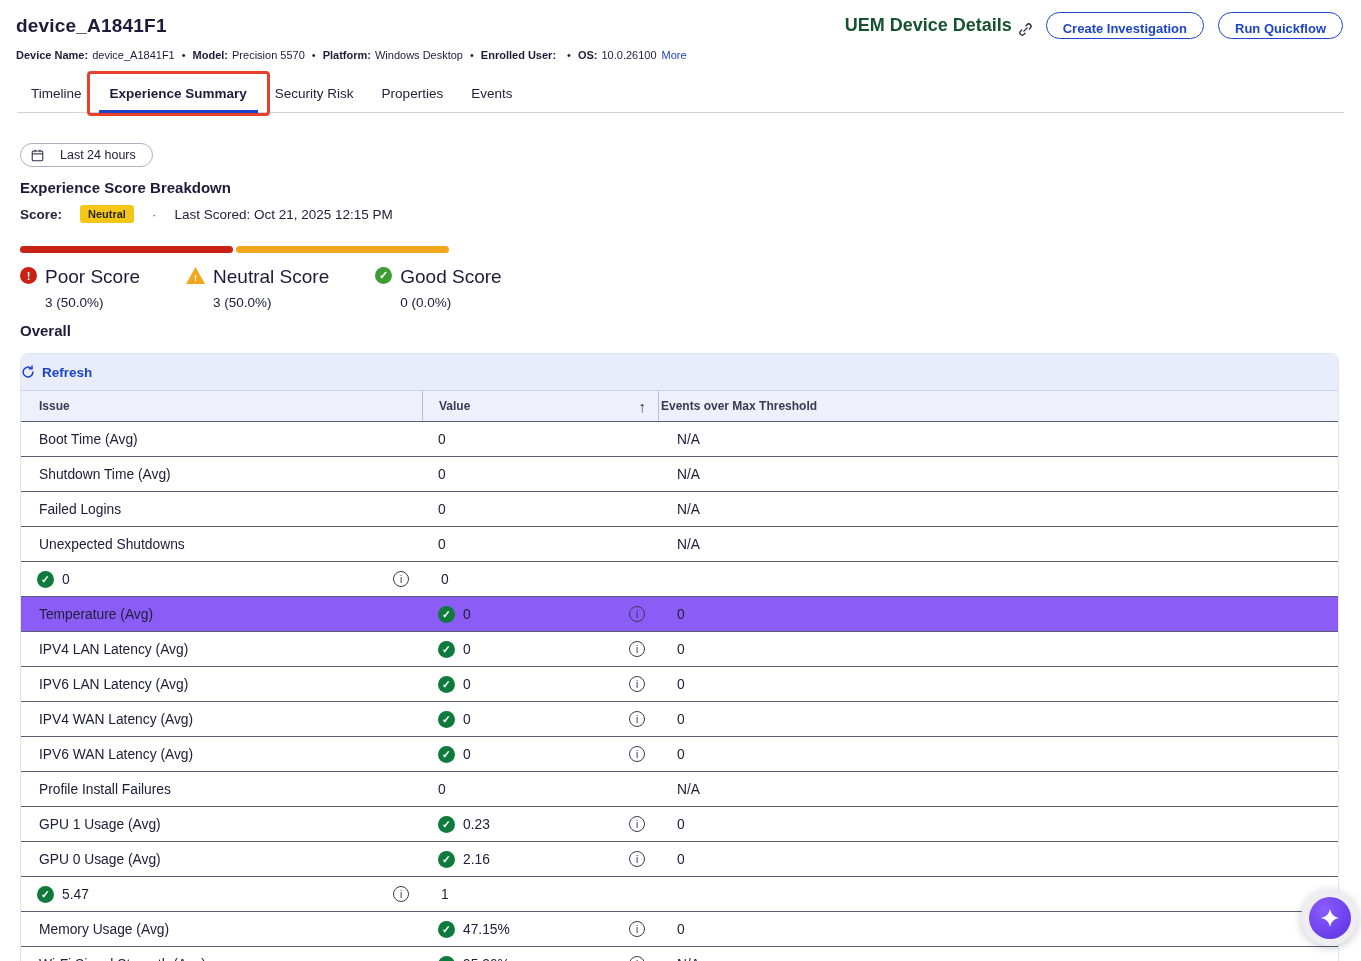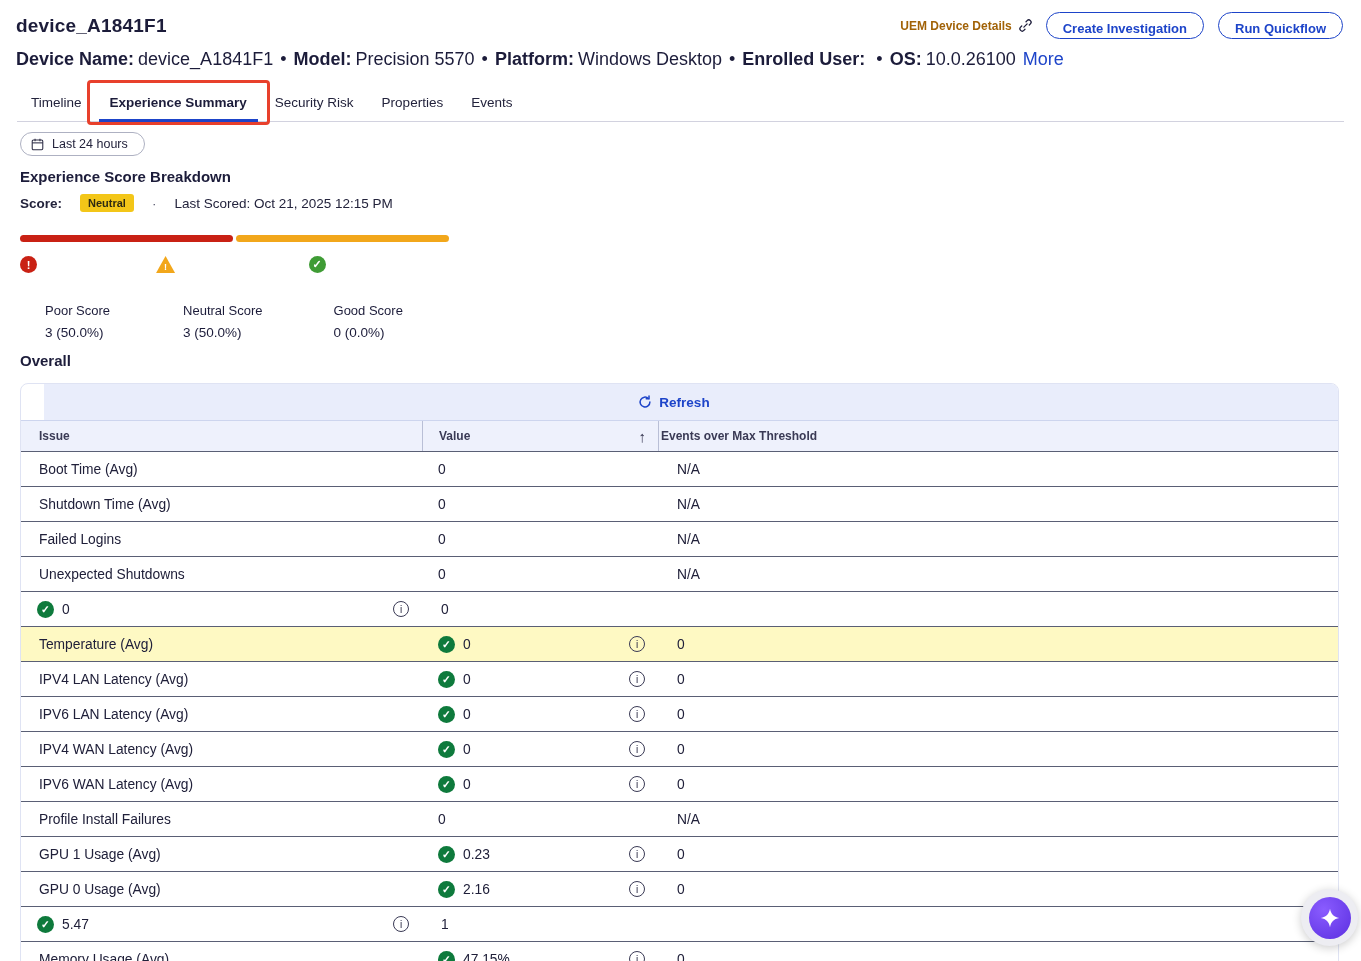--- a/index.html
+++ b/index.html
@@ -3,76 +3,76 @@
 <meta charset="utf-8">
 <style>
   * { margin:0; padding:0; box-sizing:border-box; }
   body { font-family:"Liberation Sans", sans-serif; background:#fff; color:#23233c; }
   .page { width:1361px; height:961px; position:relative; overflow:hidden; background:#fff; }
 
   
   .topbar { display:flex; justify-content:space-between; align-items:center; padding:12px 18px 0 16px; }
   .page-title { font-size:19px; font-weight:700; color:#1c1c3a; letter-spacing:.2px; }
   .top-actions { display:flex; align-items:center; gap:14px; }
-  .uem-link { display:inline-flex; gap:7px; align-items:flex-start; font-weight:700; font-size:12px; color:#a16207; cursor:pointer; }
+  .uem-link { display:inline-flex; gap:7px; align-items:flex-end; font-weight:700; font-size:18px; color:#14532d; cursor:pointer; }
   .pill { border:1.5px solid #1d44c9; color:#1d44c9; background:#fff; border-radius:14px; height:27px; padding:8px 16px;
           font-size:13px; font-weight:700; font-family:inherit; cursor:pointer; }
 
   
-  .meta { padding:10px 16px 0; font-size:18px; color:#1c1c3a; }
+  .meta { padding:10px 16px 0; font-size:11px; color:#1c1c3a; }
   .meta b { font-weight:700; }
   .meta .mv { margin-left:4px; }
   .meta .dot { margin:0 7px; }
   .meta-part:last-child .dot { display:none; }
   .more-link { color:#1d44c9; cursor:pointer; margin-left:2px; }
 
   
   .tabs { display:flex; margin:16px 17px 0; border-bottom:1px solid #d2d2df; }
   .tab { position:relative; padding:9px 14px 11px; font-size:13.5px; color:#23233c; cursor:pointer; white-space:nowrap; }
   .tab.active { font-weight:700; color:#1c1c3a; }
   .tab.active::after { content:""; position:absolute; left:3px; right:3px; bottom:-1px; height:3px; background:#1d44c9; }
   .tab-annotation { position:absolute; inset:-6px -9px -4px -9px; border:3px solid #e8402c; border-radius:4px; pointer-events:none; }
 
   
   .content { padding:0 22px 0 20px; }
-  .date-btn { margin-top:10px; display:inline-flex; align-items:center; gap:8px; border:1px solid #aeb1c2; border-radius:12px;
+  .date-btn { margin-top:30px; display:inline-flex; align-items:center; gap:16px; border:1px solid #aeb1c2; border-radius:12px;
               height:24px; padding:0 16px 0 10px; font-size:12.5px; background:#fff; color:#23233c; font-family:inherit; cursor:pointer; }
   .section-title { margin-top:12px; font-size:15px; font-weight:700; color:#1c1c3a; }
   .score-line { margin-top:9px; display:flex; align-items:center; gap:18px; font-size:13.5px; }
   .score-label { font-weight:700; }
   .badge-neutral { background:#f3c618; color:#2e2a12; font-size:11px; font-weight:700; padding:3px 8px; border-radius:3px; }
   .score-dot { color:#55556b; }
 
   
   .score-bar { margin-top:23px; display:flex; gap:3px; width:429px; height:7px; }
   .score-bar .seg { flex-basis:0; border-radius:3.5px; height:7px; }
   .legend { margin-top:13px; display:flex; gap:46px; }
   .legend-item { display:flex; gap:8px; }
   .legend-icon { width:17px; height:17px; border-radius:50%; display:flex; align-items:center; justify-content:center;
                  color:#fff; font-size:11px; font-weight:700; flex:none; margin-top:1px; }
   .legend-icon.triangle { border-radius:0; clip-path:polygon(50% 0, 100% 100%, 0 100%); width:19px; height:17px; }
   .legend-icon.triangle .glyph { font-size:9px; margin-top:5px; }
-  .legend-text .name { font-size:13px; color:#1c1c3a;margin-top:48px; }
+  .legend-text .name { font-size:19px; color:#1c1c3a; }
   .legend-text .count { font-size:13.5px; margin-top:7px; color:#1c1c3a; }
   .overall-title { }
 
   
   .table-card { margin-top:14px; border-radius:8px; overflow:hidden; background:#fff; border:1px solid #dfe3f3; }
-  .table-toolbar { background:#e9edfb; height:36px; display:flex; justify-content:center; align-items:center; padding-right:34px;margin-left:23px; }
+  .table-toolbar { background:#e9edfb; height:36px; display:flex; justify-content:flex-start; align-items:center; padding-right:34px; }
   .refresh-btn { display:inline-flex; align-items:center; gap:7px; color:#1d44c9; font-weight:700; font-size:13.5px;
                  background:none; border:none; font-family:inherit; cursor:pointer; }
   .thead { display:grid; grid-template-columns:401px 236px 1fr; background:#eef1fc; height:31px; align-items:stretch;
            border-top:1px solid #cdd5ee; }
   .th { font-size:12px; font-weight:700; color:#3a3a55; padding-left:18px; display:flex; align-items:center; }
   .th-value { border-left:1px solid #b9bfd6; padding-left:16px; }
   .th-events { border-left:1px solid #b9bfd6; padding-left:2px; }
   .sort-arrow { margin-left:auto; margin-right:12px; font-size:15px; color:#33334d; font-weight:400; }
   .trow { display:grid; grid-template-columns:401px 236px 1fr; height:35px; align-items:center;
           border-top:1px solid #5a5f75; background:#fff; font-size:13.8px; color:#20203a; cursor:default; }
-  .trow.highlight { background:#fef9c3; }
+  .trow.highlight { background:#8b5cf6; }
   .td-issue { padding-left:18px; }
   .td-value { padding-left:16px; display:flex; align-items:center; gap:8px; height:100%; }
   .check-icon { width:17px; height:17px; border-radius:50%; background:#0e7a3c; color:#fff; font-size:10.5px; font-weight:700;
                 display:flex; align-items:center; justify-content:center; flex:none; }
   .info-icon { margin-left:auto; margin-right:13px; width:16px; height:16px; border:1px solid #3a3a55; border-radius:50%;
                color:#2c2c45; font-size:10px; display:flex; align-items:center; justify-content:center; cursor:pointer; flex:none; }
   .td-events { padding-left:19px; }
 
   
   .assistant { position:absolute; right:3px; bottom:15px; width:57px; height:57px; border-radius:50%;

